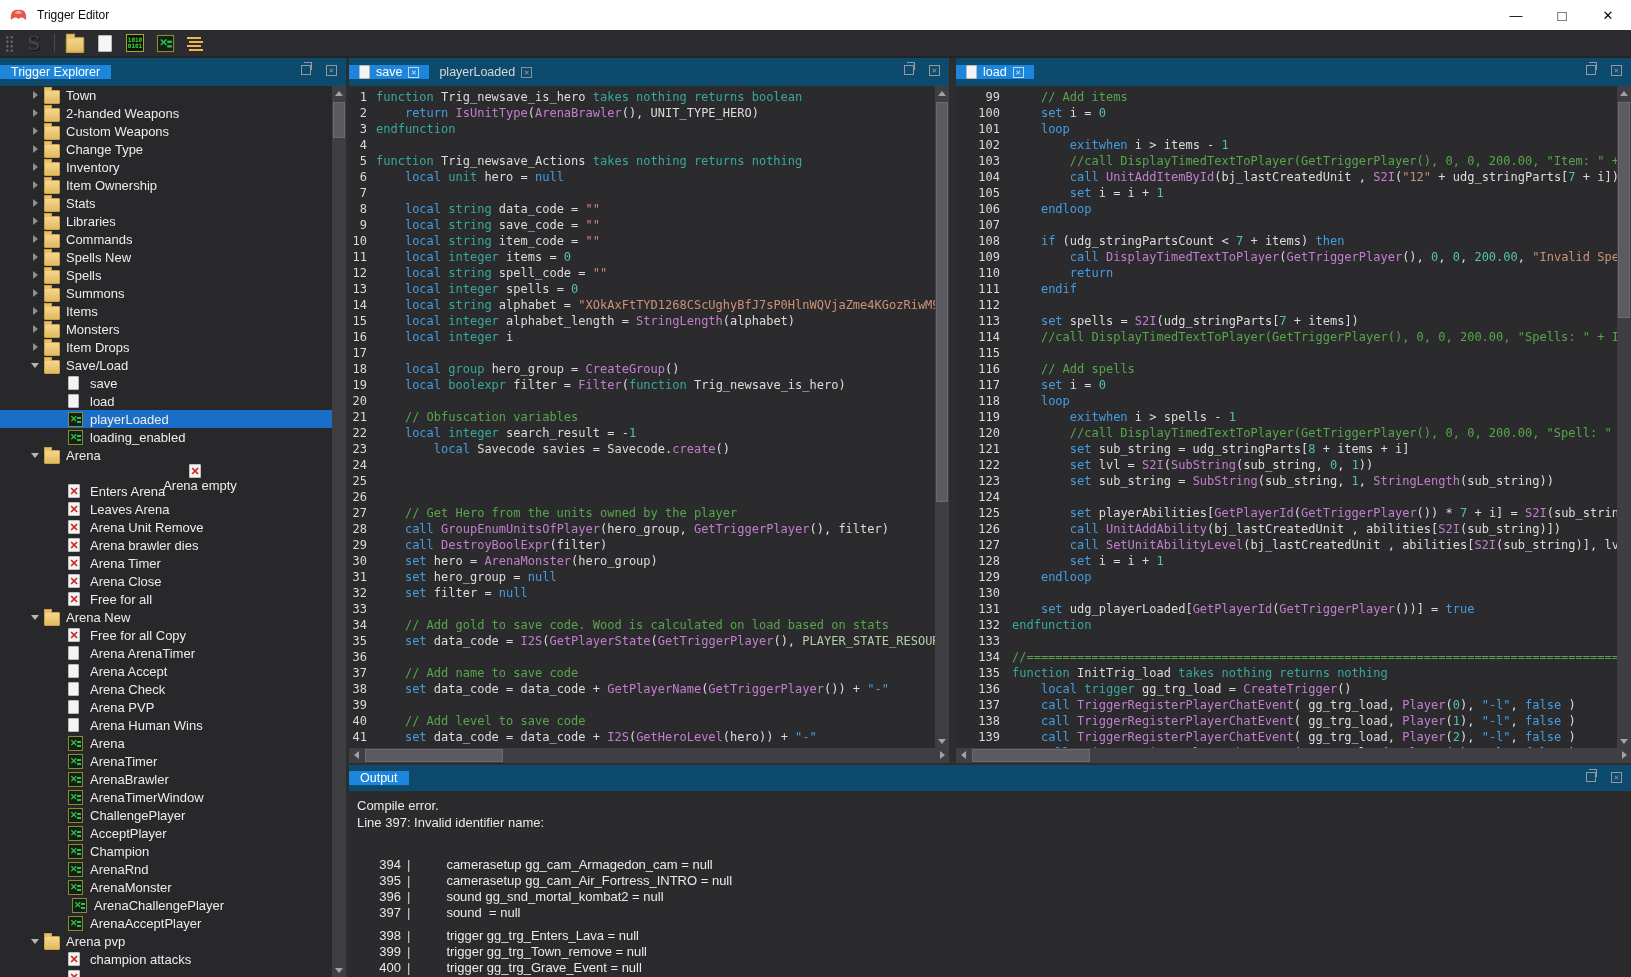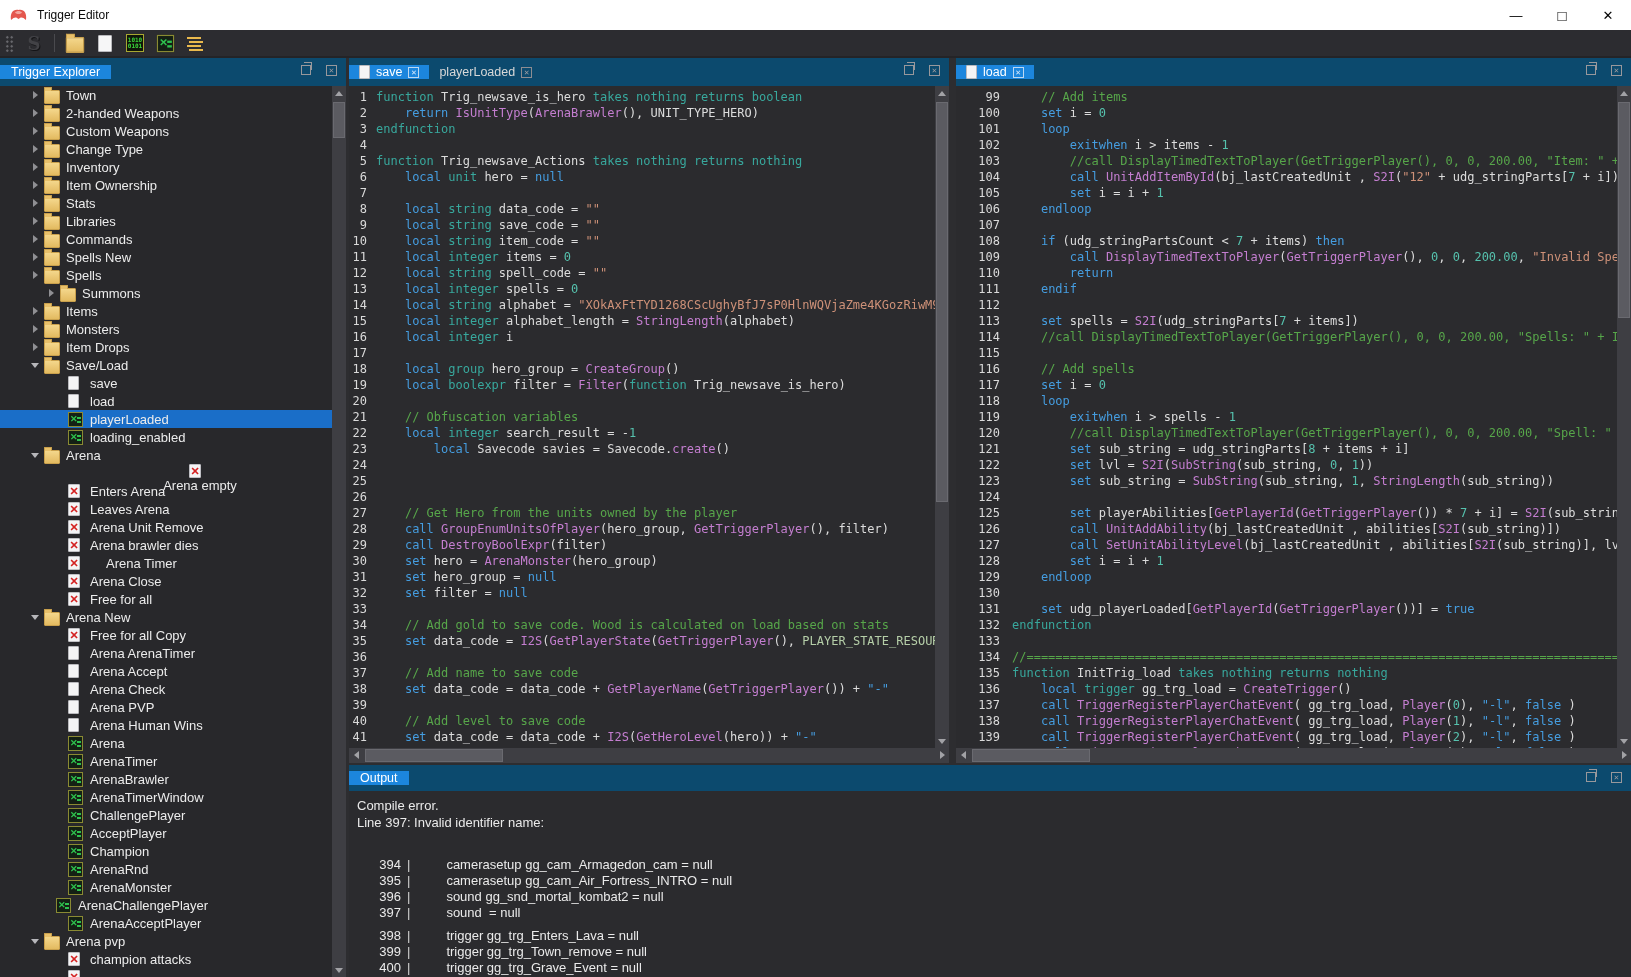--- a/index.html
+++ b/index.html
@@ -231,21 +231,21 @@
       </div>
       <div class="trow" style="padding-left: 26px;">
         <span class="t-arrow">
           <span class="arrow-collapsed"></span>
         </span>
         <span class="t-icon">
           <span class="icon-folder"></span>
         </span>
         <span class="t-label">Spells</span>
       </div>
-      <div class="trow" style="padding-left: 42px;">
+      <div class="trow" style="padding-left: 26px;">
         <span class="t-arrow">
           <span class="arrow-collapsed"></span>
         </span>
         <span class="t-icon">
           <span class="icon-folder"></span>
         </span>
         <span class="t-label">Summons</span>
       </div>
       <div class="trow" style="padding-left: 26px;">
         <span class="t-arrow">
@@ -339,21 +339,21 @@
           <span class="icon-redx"></span>
         </span>
         <span class="t-label">Arena Unit Remove</span>
       </div>
       <div class="trow" style="padding-left: 68px;">
         <span class="t-icon">
           <span class="icon-redx"></span>
         </span>
         <span class="t-label">Arena brawler dies</span>
       </div>
-      <div class="trow" style="padding-left: 68px; gap: 16px;">
+      <div class="trow" style="padding-left: 68px;">
         <span class="t-icon">
           <span class="icon-redx"></span>
         </span>
         <span class="t-label">Arena Timer</span>
       </div>
       <div class="trow" style="padding-left: 68px;">
         <span class="t-icon">
           <span class="icon-redx"></span>
         </span>
         <span class="t-label">Arena Close</span>
@@ -456,21 +456,21 @@
           <span class="icon-script"></span>
         </span>
         <span class="t-label">ArenaRnd</span>
       </div>
       <div class="trow" style="padding-left: 68px;">
         <span class="t-icon">
           <span class="icon-script"></span>
         </span>
         <span class="t-label">ArenaMonster</span>
       </div>
-      <div class="trow" style="padding-left: 56px;">
+      <div class="trow" style="padding-left: 72px;">
         <span class="t-icon">
           <span class="icon-script"></span>
         </span>
         <span class="t-label">ArenaChallengePlayer</span>
       </div>
       <div class="trow" style="padding-left: 68px;">
         <span class="t-icon">
           <span class="icon-script"></span>
         </span>
         <span class="t-label">ArenaAcceptPlayer</span>

